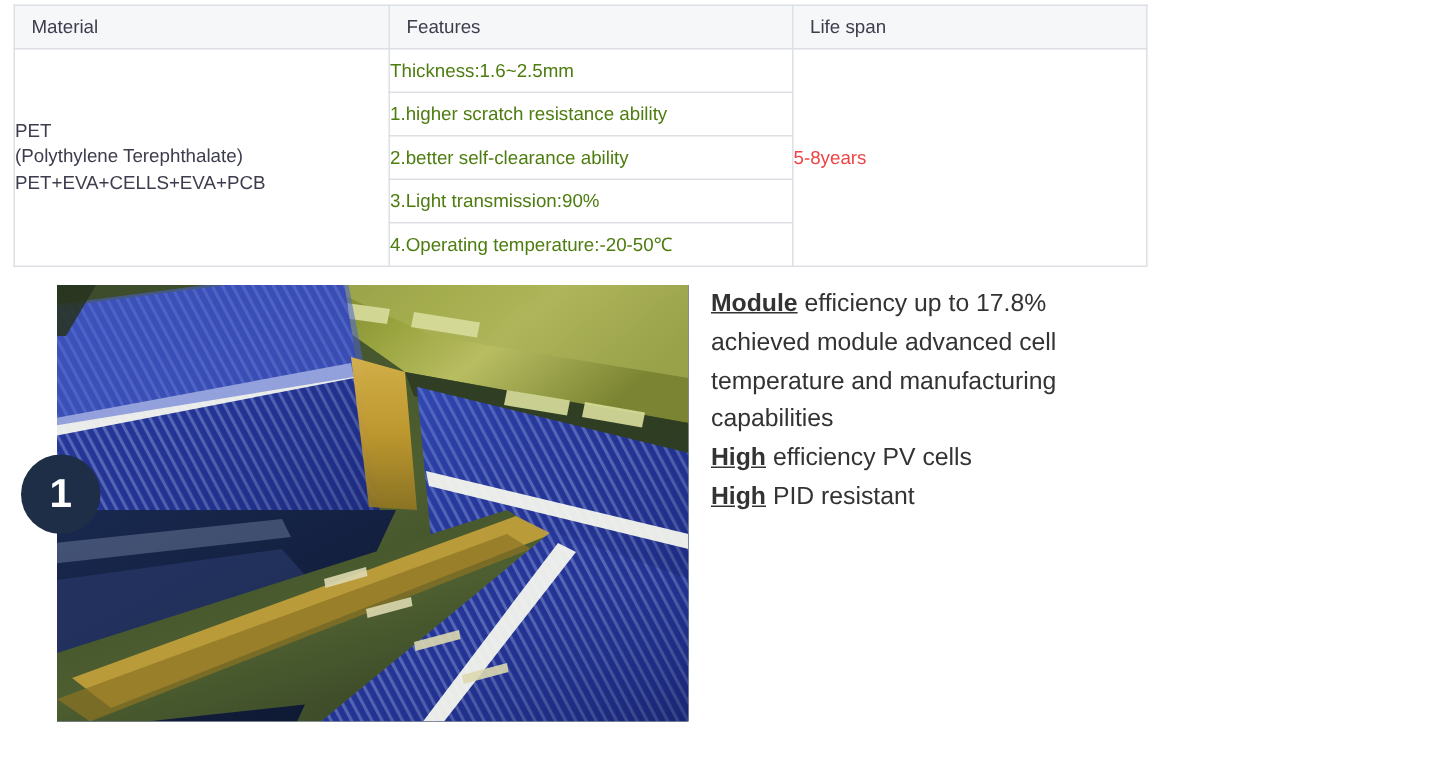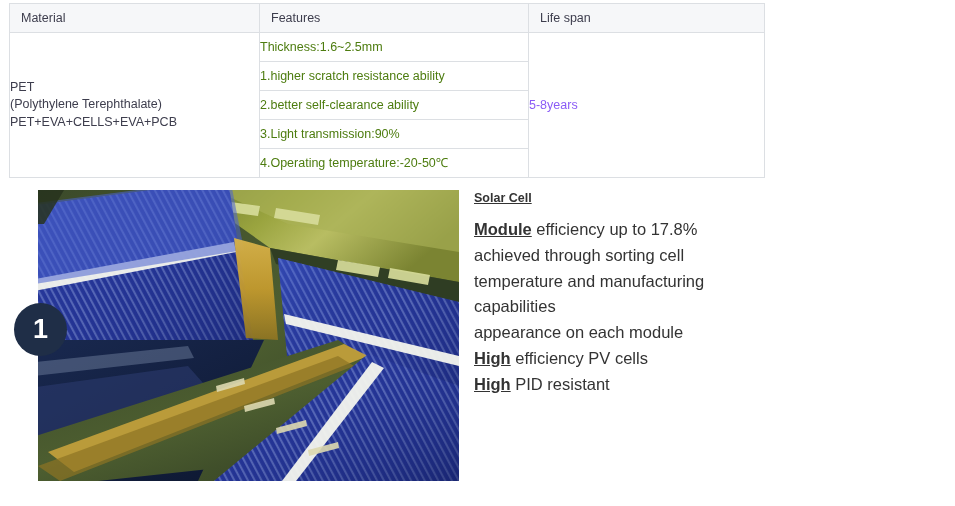--- a/index.html
+++ b/index.html
@@ -55,21 +55,21 @@
   .cell-material .mat-line { display: block; white-space: nowrap; }
   .cell-feature {
     height: 28px;
     line-height: 28px;
     padding: 0 11px;
     white-space: nowrap;
     color: #4d7c0f;
   }
   .cell-life {
     padding: 0 11px;
-    color: #8b5cf6;
+    color: #ef4444;
     vertical-align: middle;
   }
 
   
   .photo-block {
     position: absolute;
     left: 38px;
     top: 190px;
     width: 421px;
     height: 291px;
@@ -259,23 +259,21 @@
       <polygon points="0,0 26,0 6,34 0,34" fill="#27331d" opacity="0.85"></polygon>
 
       <rect x="0" y="0" width="421" height="291" fill="none"></rect>
     </svg>
   </div>
 
   <div class="index-badge">1</div>
 </div>
 
 <div class="desc">
-  <div class="desc-title">Solar Cell</div>
   <div class="desc-body">
     <p><span class="kw">Module</span><span> efficiency up to 17.8%</span></p>
-    <p>achieved through sorting cell</p>
+    <p>achieved module advanced cell</p>
     <p>temperature and manufacturing</p>
     <p>capabilities</p>
-    <p>appearance on each module</p>
     <p><span class="kw">High</span><span> efficiency PV cells</span></p>
     <p><span class="kw">High</span><span> PID resistant</span></p>
   </div>
 </div>
 
 </body></html>

